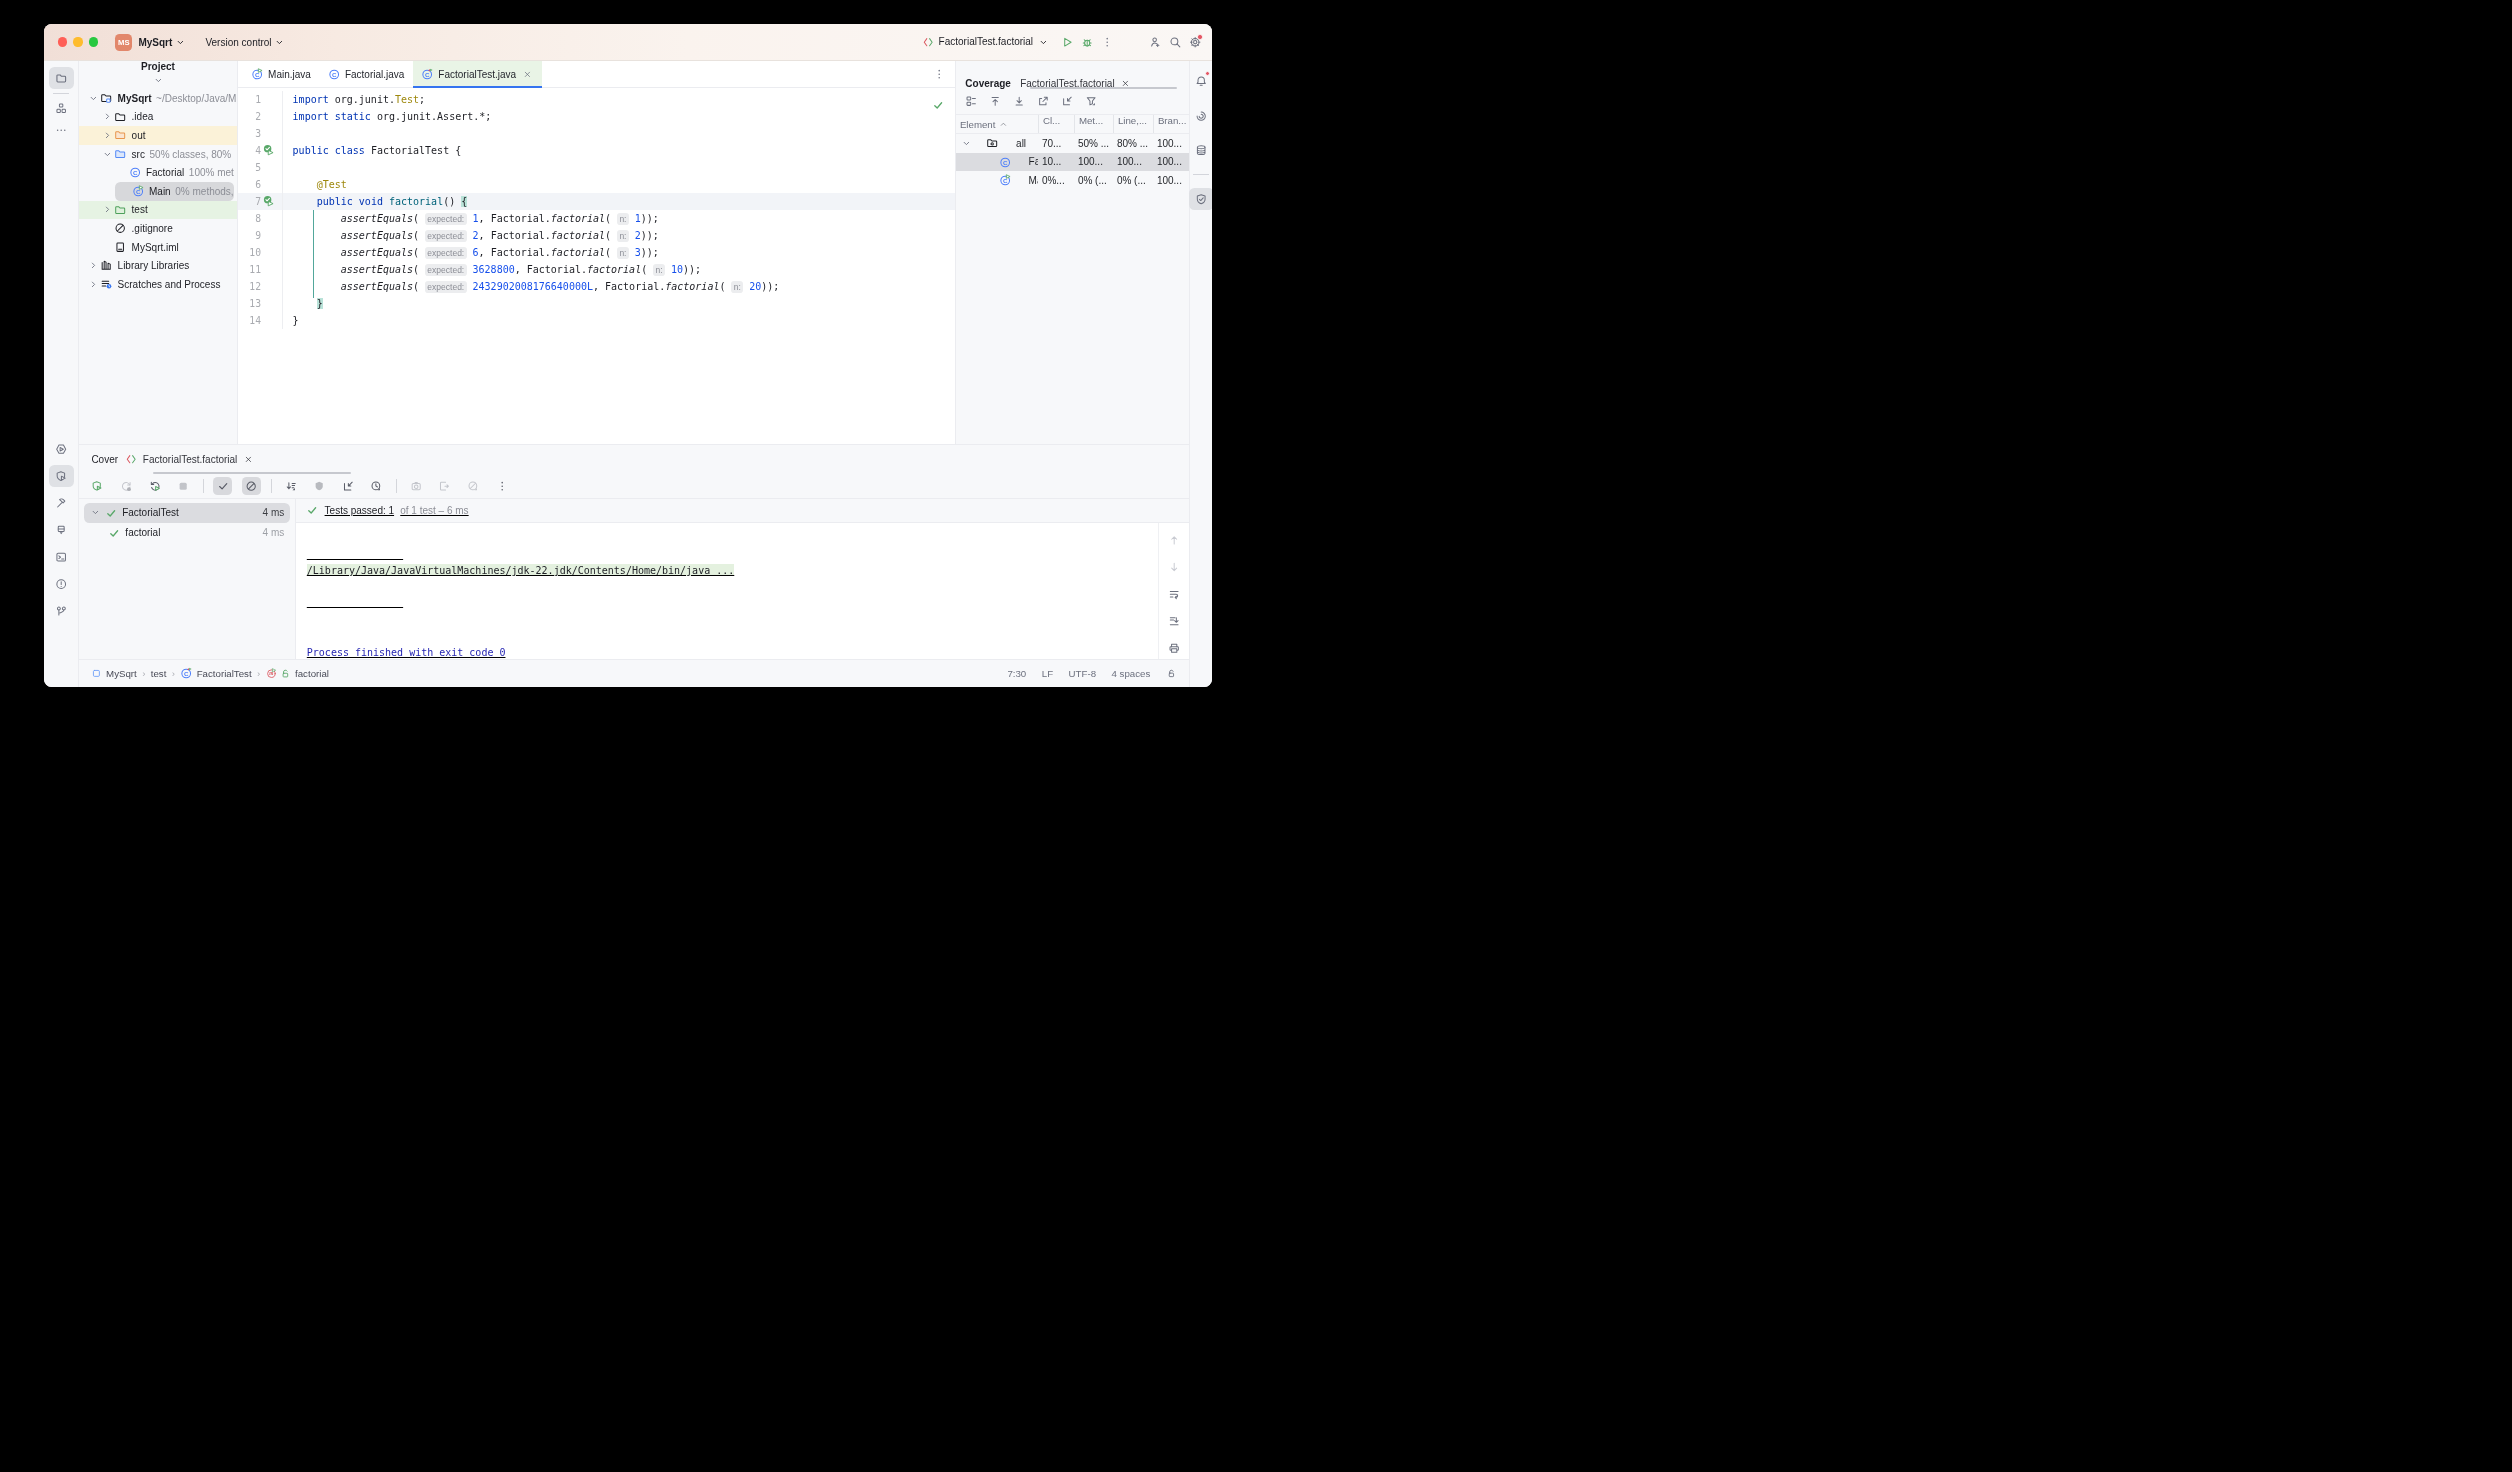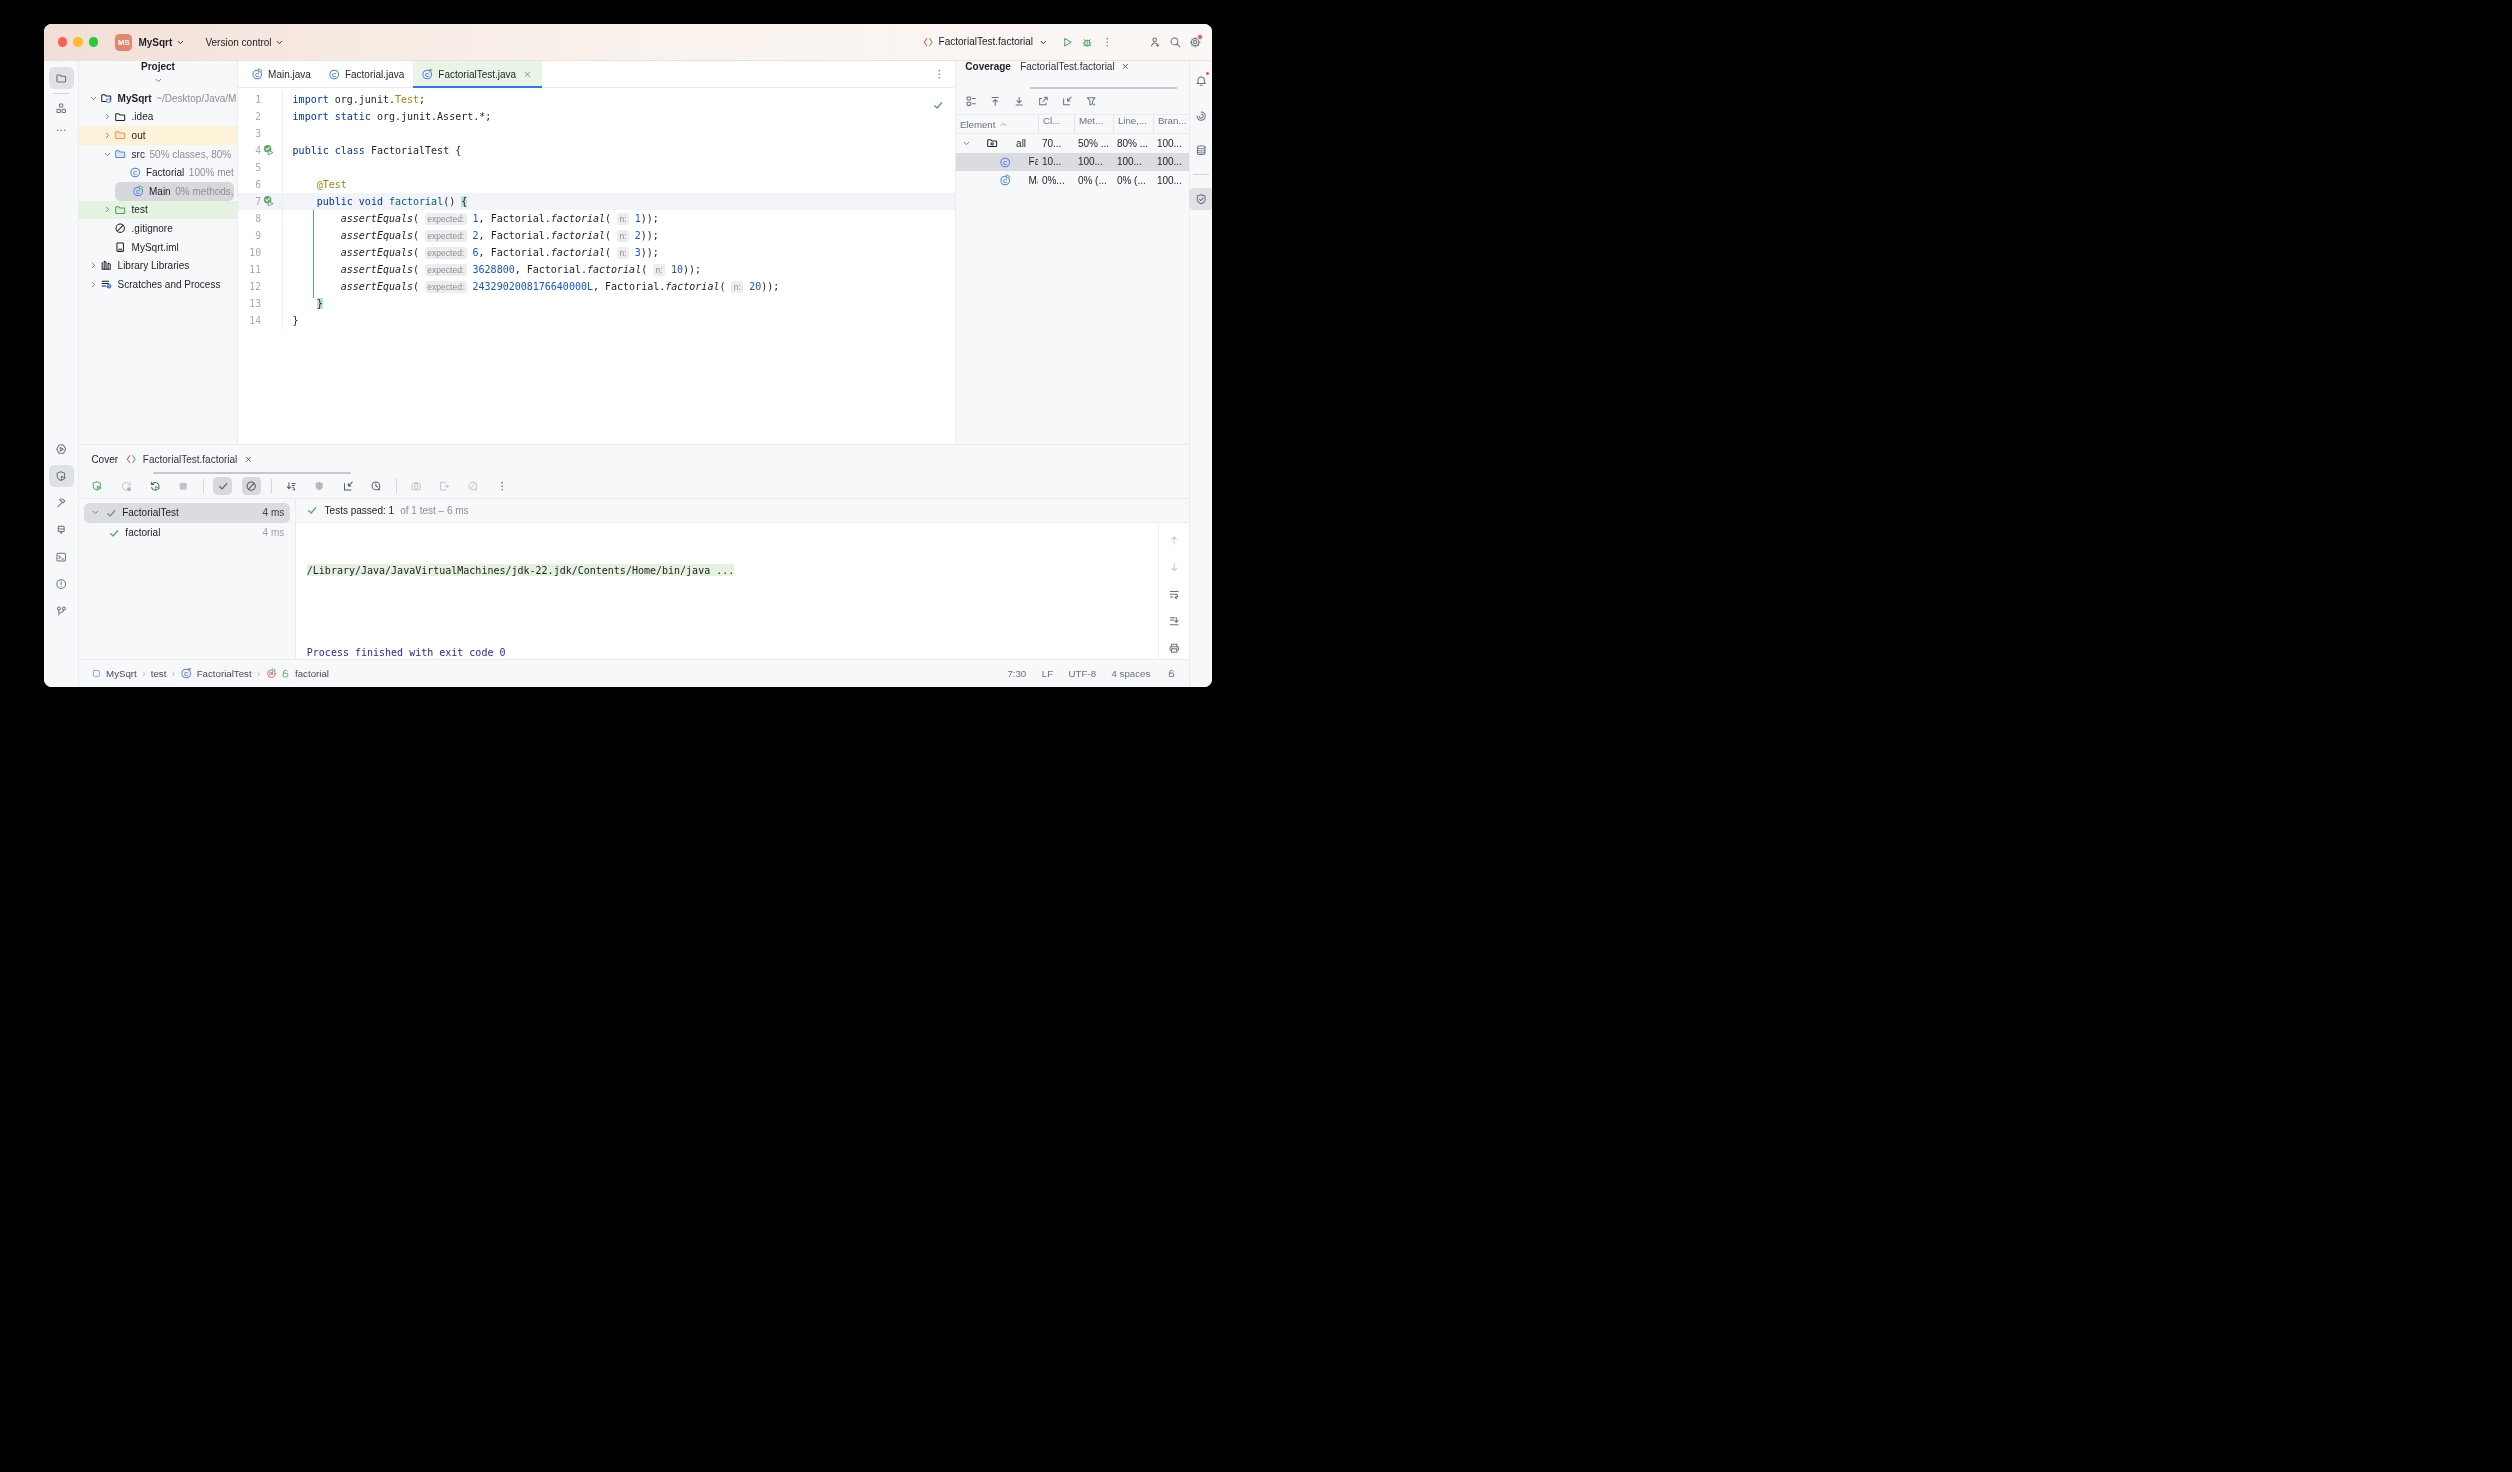--- a/index.html
+++ b/index.html
@@ -55,21 +55,21 @@
   .a{color:#9E880D;}
   .d{color:#00627A;}
   .m{font-style:italic;}
   .n{color:#1750EB;}
   .h{background:#ECEDEF;color:#8C8E96;border-radius:3.1px;padding:0.8px 2.3px;font-size:8.5px;font-family:"Liberation Sans",sans-serif;}
   .bh{background:#B9E2D8;}
   .iguide{position:absolute;left:75px;top:122px;height:88px;width:0;border-left:1.2px solid #52A79B;}
   .echeck{position:absolute;top:10.8px;right:10.8px;}
   
   .covpanel{width:234px;flex:none;background:#F7F8FA;border-left:0.8px solid #EBECF0;display:flex;flex-direction:column;font-size:10px;}
-  .covhdr{height:28px;flex:none;display:flex;align-items:flex-start;gap:9.3px;padding:0 9.3px;position:relative;}
+  .covhdr{height:28px;flex:none;display:flex;align-items:flex-end;gap:9.3px;padding:0 9.3px;position:relative;}
   .covtitle{font-weight:700;color:#1D1E24;}
   .covtab{display:flex;align-items:center;gap:5.4px;color:#33343B;}
   .covbar{position:absolute;left:74px;bottom:0;width:147px;height:2.3px;border-radius:1.5px;background:#C6C8CE;}
   .covtools{height:25px;flex:none;display:flex;align-items:center;gap:11.6px;padding:0 9.3px;color:#6C707E;}
   .covcols{height:20px;flex:none;display:flex;align-items:center;color:#6C707E;font-size:9.7px;border-top:0.8px solid #EBECF0;border-bottom:0.8px solid #EBECF0;}
   .covcol{padding:0 3.9px;display:flex;align-items:flex-start;gap:2.3px;overflow:hidden;white-space:nowrap;}
   .covcol+.covcol{border-left:0.8px solid #E3E5E9;height:100%;}
   .covrow{height:18.6px;display:flex;align-items:center;white-space:nowrap;color:#1F2126;}
   .covrow.sel{background:#DBDCE0;}
   .covcell{padding:0 3.9px;overflow:hidden;flex:none;}
@@ -84,21 +84,21 @@
   .tsep{width:0.8px;height:14px;background:#D4D6DB;}
   .tbtn{display:flex;align-items:center;justify-content:center;width:18.6px;height:18.6px;border-radius:4.6px;}
   .tbtn.on{background:#D8D9DD;}
   .tbtn.dis{color:#C4C6CC;}
   .bcontent{flex:1;display:flex;min-height:0;border-top:0.8px solid #EBECF0;}
   .ttree{width:217px;flex:none;padding:3.9px 4.6px;border-right:0.8px solid #EBECF0;}
   .trrow{height:20px;display:flex;align-items:center;gap:4.6px;font-size:10px;color:#1D1E24;padding:0 6.2px;border-radius:5.4px;}
   .trrow.sel{background:#DBDCE0;}
   .trtime{margin-left:auto;color:#3B3D42;}
   .trrow .sub{color:#9DA0A6;}
-  .consolecol{flex:1;display:flex;flex-direction:column;min-width:0;}
+  .consolecol{flex:1;display:flex;flex-direction:column;min-width:0;text-decoration:underline;}
   .teststatus{height:24px;flex:none;display:flex;align-items:center;gap:6.2px;padding:0 10px;border-bottom:0.8px solid #EBECF0;font-size:10px;}
   .tsbold{color:#1D1E24;}
   .tsrest{color:#8C8E96;}
   .consolewrap{flex:1;display:flex;min-height:0;background:#fff;}
   .console{flex:1;padding:7.7px 10.8px;font-family:"DejaVu Sans Mono",monospace;font-size:10px;line-height:16px;color:#1D1E24;white-space:pre;overflow:hidden;}
   .cline1 span{background:#E4F1DF;padding:0.8px 0;}
   .cline2{margin-top:34px;color:#2525B2;}
   .consoleside{width:31px;flex:none;border-left:0.8px solid #EFF0F3;display:flex;flex-direction:column;align-items:center;padding:10.8px 0;gap:11.6px;color:#6C707E;}
   .consoleside .dim{color:#C9CBD2;}
   

